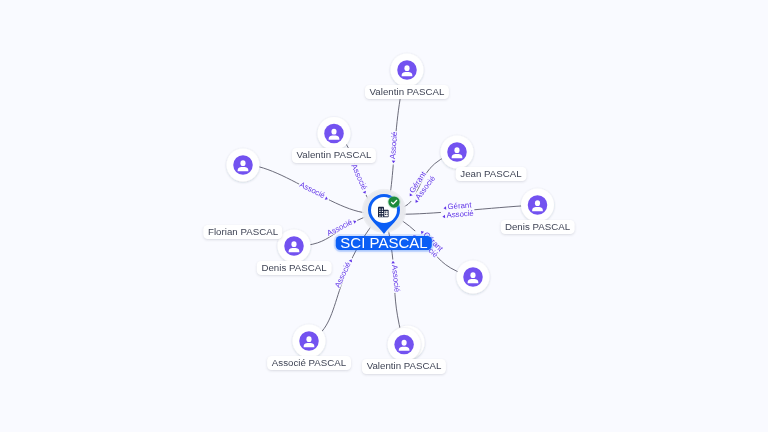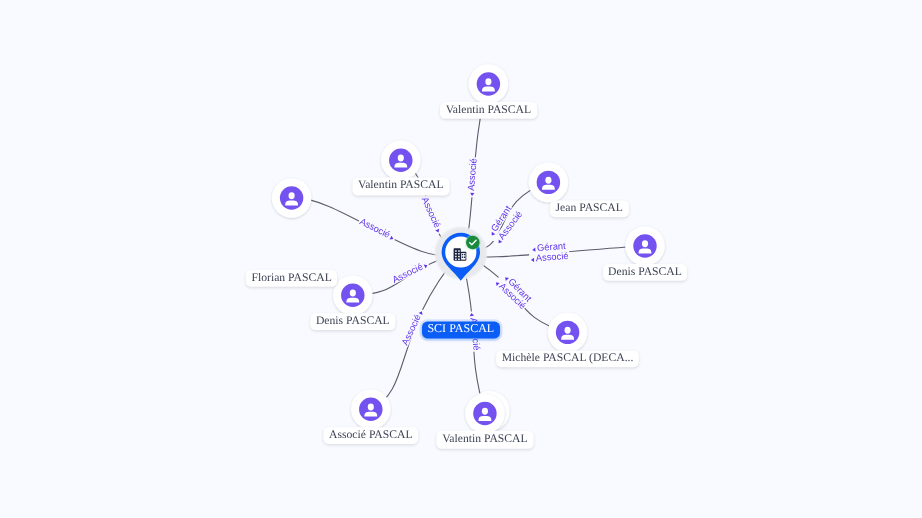--- a/index.html
+++ b/index.html
@@ -4,26 +4,26 @@
 <style>
   :root{--bg:#f9faff;--edge:#5b5b6b;--edgelabel:#6236e8;--nodetext:#3f4455;--nodebg:#ffffff;}
   html,body{margin:0;padding:0;}
   body{width:768px;height:432px;overflow:hidden;background:var(--bg);
        font-family:"Liberation Sans",sans-serif;}
   #stage{position:relative;width:768px;height:432px;background:var(--bg);}
   #graph{position:absolute;left:0;top:0;}
   .edge-path{fill:none;stroke:var(--edge);stroke-width:0.9;}
   .edge-label{font-family:"Liberation Sans",sans-serif;font-size:7.8px;fill:var(--edgelabel);}
   .arrow{fill:var(--edgelabel);}
-  #pill-layer{position:absolute;left:0;top:0;width:768px;height:432px;font-family:Liberation Serif, serif;}
+  #pill-layer{position:absolute;left:0;top:0;width:768px;height:432px;}
   .pill{position:absolute;transform:translateX(-50%);background:var(--nodebg);border-radius:4.5px;
         padding:1.8px 4.7px;font-size:9.7px;color:var(--nodetext);white-space:nowrap;
         box-shadow:0 1px 2.5px rgba(60,64,80,.16);line-height:10.8px;letter-spacing:0.02px;}
-  .center-pill{font-weight:400;font-size:10px;padding:1.8px 4.5px;border-radius:4.5px;
-        box-shadow:0 0 0 2px rgba(11,94,245,.13), 0 1px 3px rgba(11,94,245,.30);line-height:10.8px;margin-top:32px;}
+  .center-pill{font-weight:400;font-size:15px;padding:1.8px 4.5px;border-radius:4.5px;
+        box-shadow:0 0 0 2px rgba(11,94,245,.13), 0 1px 3px rgba(11,94,245,.30);line-height:10.8px;}
 </style>
 </head>
 <body>
 
 <div id="stage">
   <svg id="graph" width="768" height="432">
     <defs>
       <filter id="nodeShadow" x="-60%" y="-60%" width="220%" height="220%">
         <feDropShadow dx="0" dy="0.7" stdDeviation="1.1" flood-color="#2b3048" flood-opacity="0.22"></feDropShadow>
       </filter>
@@ -215,18 +215,17 @@
         </g>
       </g>
     </svg>
   <div id="pill-layer">
       <div class="pill" style="left: 407px; top: 84.8px;"><span>Valentin PASCAL</span></div>
       <div class="pill" style="left: 334px; top: 148.3px;"><span>Valentin PASCAL</span></div>
       <div class="pill" style="left: 243px; top: 179.8px; margin-top: 45px;"><span>Florian PASCAL</span></div>
       <div class="pill" style="left: 294px; top: 260.8px;"><span>Denis PASCAL</span></div>
       <div class="pill" style="left: 309px; top: 355.8px;"><span>Associé PASCAL</span></div>
       <div class="pill" style="left: 404.1px; top: 359.4px;"><span>Valentin PASCAL</span></div>
-      <div class="pill" style="left: 473px; top: 291.8px;"><span>Michèle PASCAL (DECA...</span></div>
       <div class="pill" style="left: 537.5px; top: 219.8px;"><span>Denis PASCAL</span></div>
       <div class="pill" style="left: 457px; top: 166.8px; margin-left: 34px;"><span>Jean PASCAL</span></div>
       <div class="pill center-pill" style="left: 384px; top: 236px; background: rgb(11, 94, 245); color: rgb(255, 255, 255);"><span>SCI PASCAL</span></div>
     </div>
 </div>
 
 </body></html>

